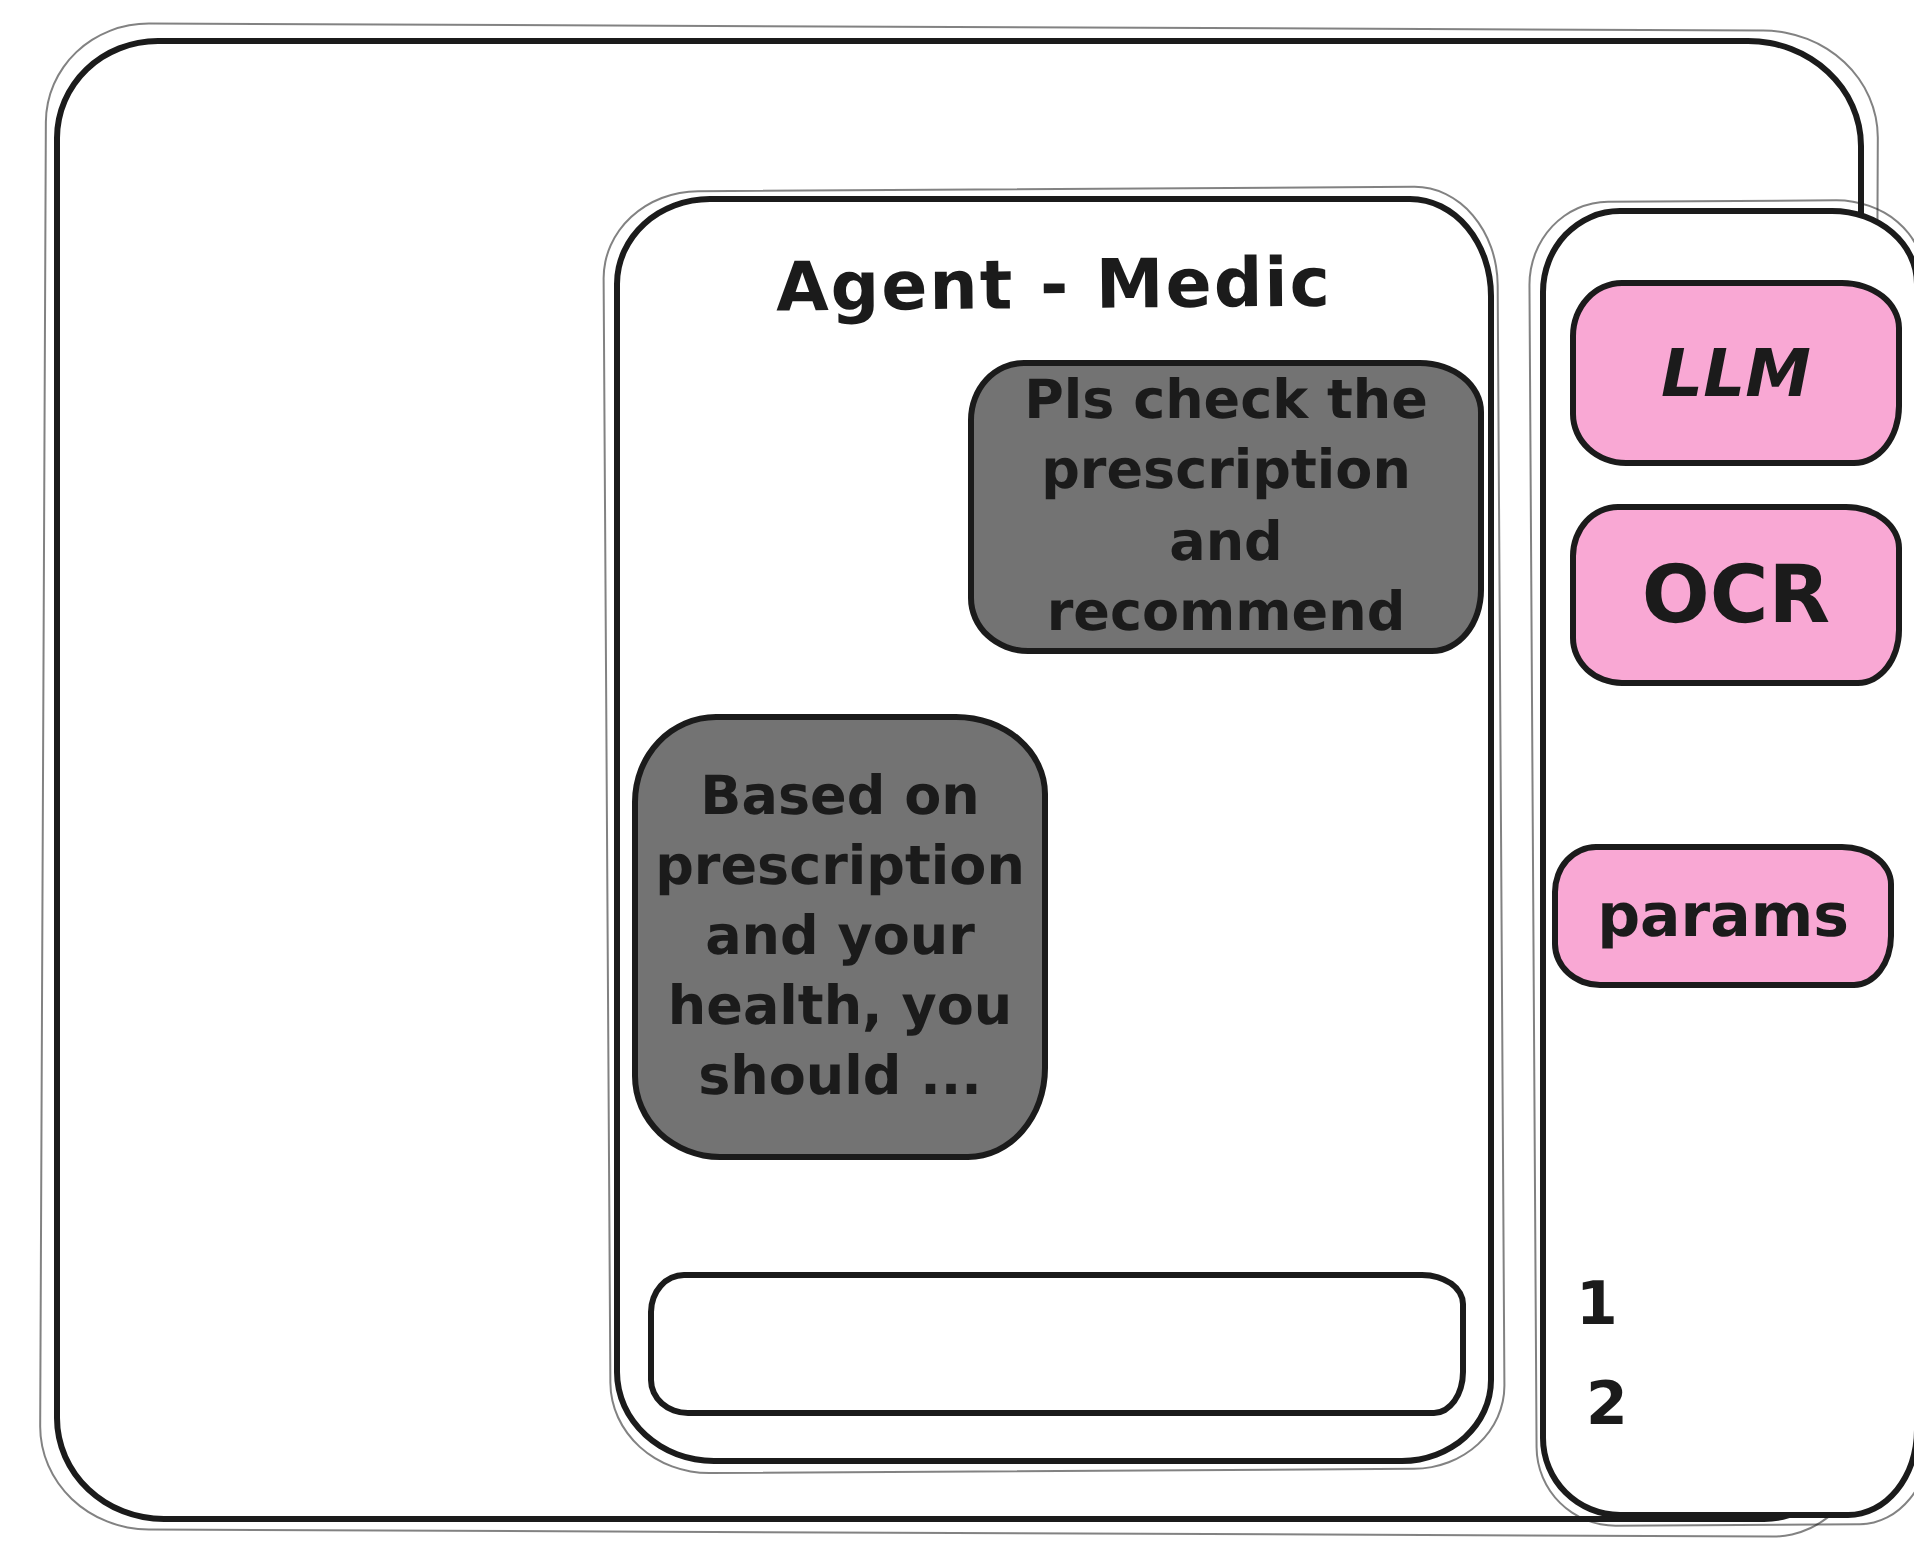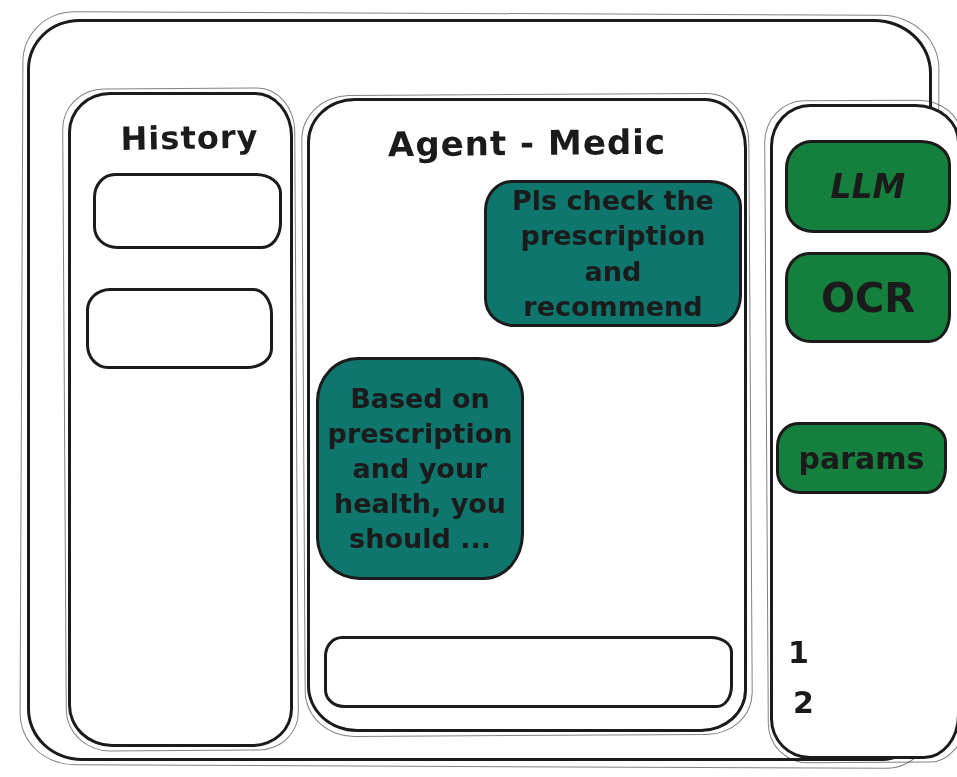--- a/index.html
+++ b/index.html
@@ -79,21 +79,21 @@
     width: 440px; height: 634px;
     border-radius: 48px 42px 46px 50px / 44px 50px 42px 46px;
   }
   .chat-title {
     top: 22px;
     transform: rotate(-0.5deg);
     font-size: 34px;
   }
   .bubble {
     position: absolute;
-    background: #0f766e;
+    background: #737373;
     border: 3px solid #1b1b1b;
     box-sizing: border-box;
     display: flex;
     align-items: center;
     justify-content: center;
     text-align: center;
     font-size: 27px;
     font-weight: 700;
     line-height: 1.3;
     padding: 8px 12px;
@@ -124,21 +124,21 @@
   }
 
   
   .tools-panel {
     left: 740px; top: 82px;
     width: 190px; height: 655px;
     border-radius: 40px 44px 36px 40px / 42px 38px 44px 40px;
   }
   .tool-btn {
     position: absolute;
-    background: #15803d;
+    background: #f9a8d4;
     border: 3px solid #1b1b1b;
     box-sizing: border-box;
     display: flex;
     align-items: center;
     justify-content: center;
     text-align: center;
     font-family: "DejaVu Sans", sans-serif;
     font-weight: 700;
     color: #1b1b1b;
     cursor: pointer;
@@ -178,25 +178,20 @@
   }
   .doc-num.one { left: 15px; top: 528px; }
   .doc-num.two { left: 20px; top: 578px; }
 </style>
 </head>
 <body>
 
 <div class="page">
   <div class="sketch frame">
 
-    <aside class="sketch history-panel">
-      <div class="panel-title history-title">History</div>
-      <div class="history-item first"></div>
-      <div class="history-item second"></div>
-    </aside>
 
     <main class="sketch chat-panel">
       <div class="panel-title chat-title">Agent - Medic</div>
       <div class="bubble user">Pls check the prescription and recommend</div>
       <div class="bubble agent">Based on prescription and your health, you should ...</div>
       <input class="chat-input" type="text" placeholder="" style="">
     </main>
 
     <aside class="sketch tools-panel">
       <button class="tool-btn llm">LLM</button>

